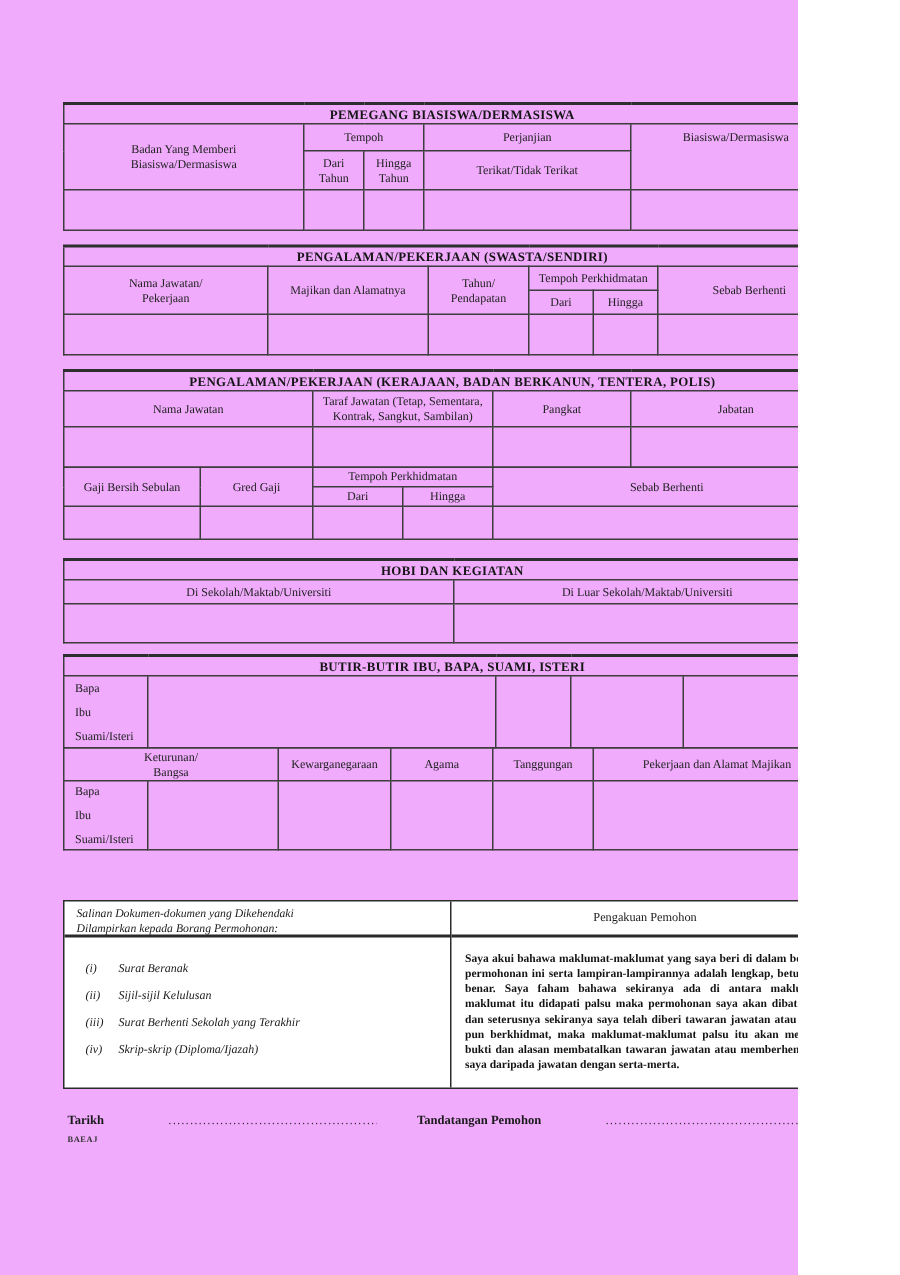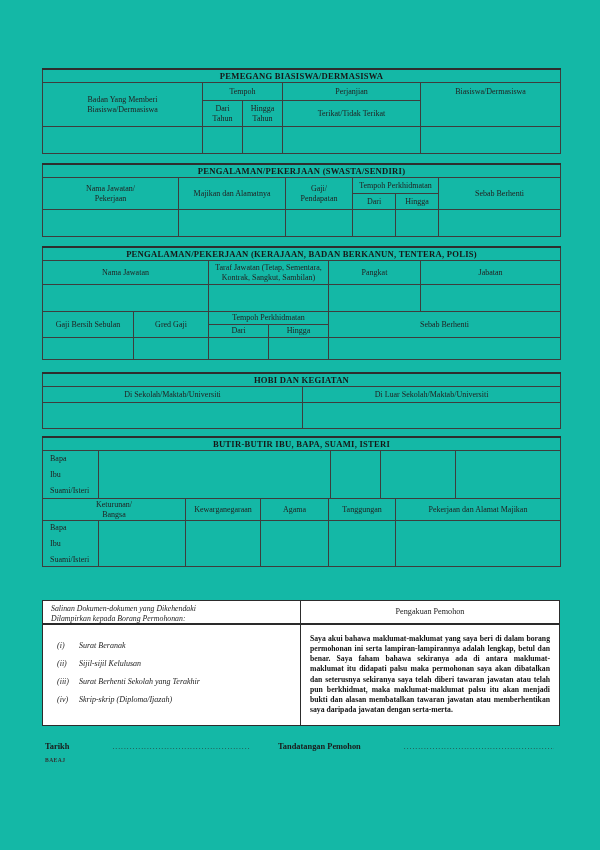--- a/index.html
+++ b/index.html
@@ -1,21 +1,21 @@
 <!DOCTYPE html>
 <html><head>
 <meta charset="utf-8">
 <style>
   * { box-sizing: border-box; }
   html,body { margin:0; padding:0; }
   body {
     width:600px; height:850px; background:#ffffff;
     font-family:"Liberation Serif", serif; color:#1b1b1b;
   }
-  .page { position:relative; width:600px; height:850px; background:#14b8a6; overflow:hidden; }
+  .page { position:relative; width:532px; height:850px; background:#f0abfc; overflow:hidden; }
 
   table.ftable {
     position:absolute; left:42px; width:518px;
     border-collapse:collapse; table-layout:fixed;
     border:1px solid #2e2e2e; border-top-width:2px;
   }
   table.inner { position:static; margin-top:-1px; width:518px; border-collapse:collapse; table-layout:fixed; border:1px solid #2e2e2e; }
   .ftable td, .inner td {
     border:1px solid #3d3d3d; text-align:center; vertical-align:middle;
     padding:1px 3px; font-size:8px; line-height:1.18; color:#222;
@@ -113,21 +113,21 @@
     <tr class="h16">
       <td rowspan="2">
         <div class="two">
               <span>Nama Jawatan/</span>
               <span>Pekerjaan</span>
             </div>
       </td>
       <td rowspan="2">Majikan dan Alamatnya</td>
       <td rowspan="2">
         <div class="two">
-              <span>Gaji/</span>
+              <span>Tahun/</span>
               <span>Pendapatan</span>
             </div>
       </td>
       <td colspan="2">Tempoh Perkhidmatan</td>
       <td rowspan="2">Sebab Berhenti</td>
     </tr>
     <tr class="h16">
       <td>Dari</td>
       <td>Hingga</td>
     </tr>

